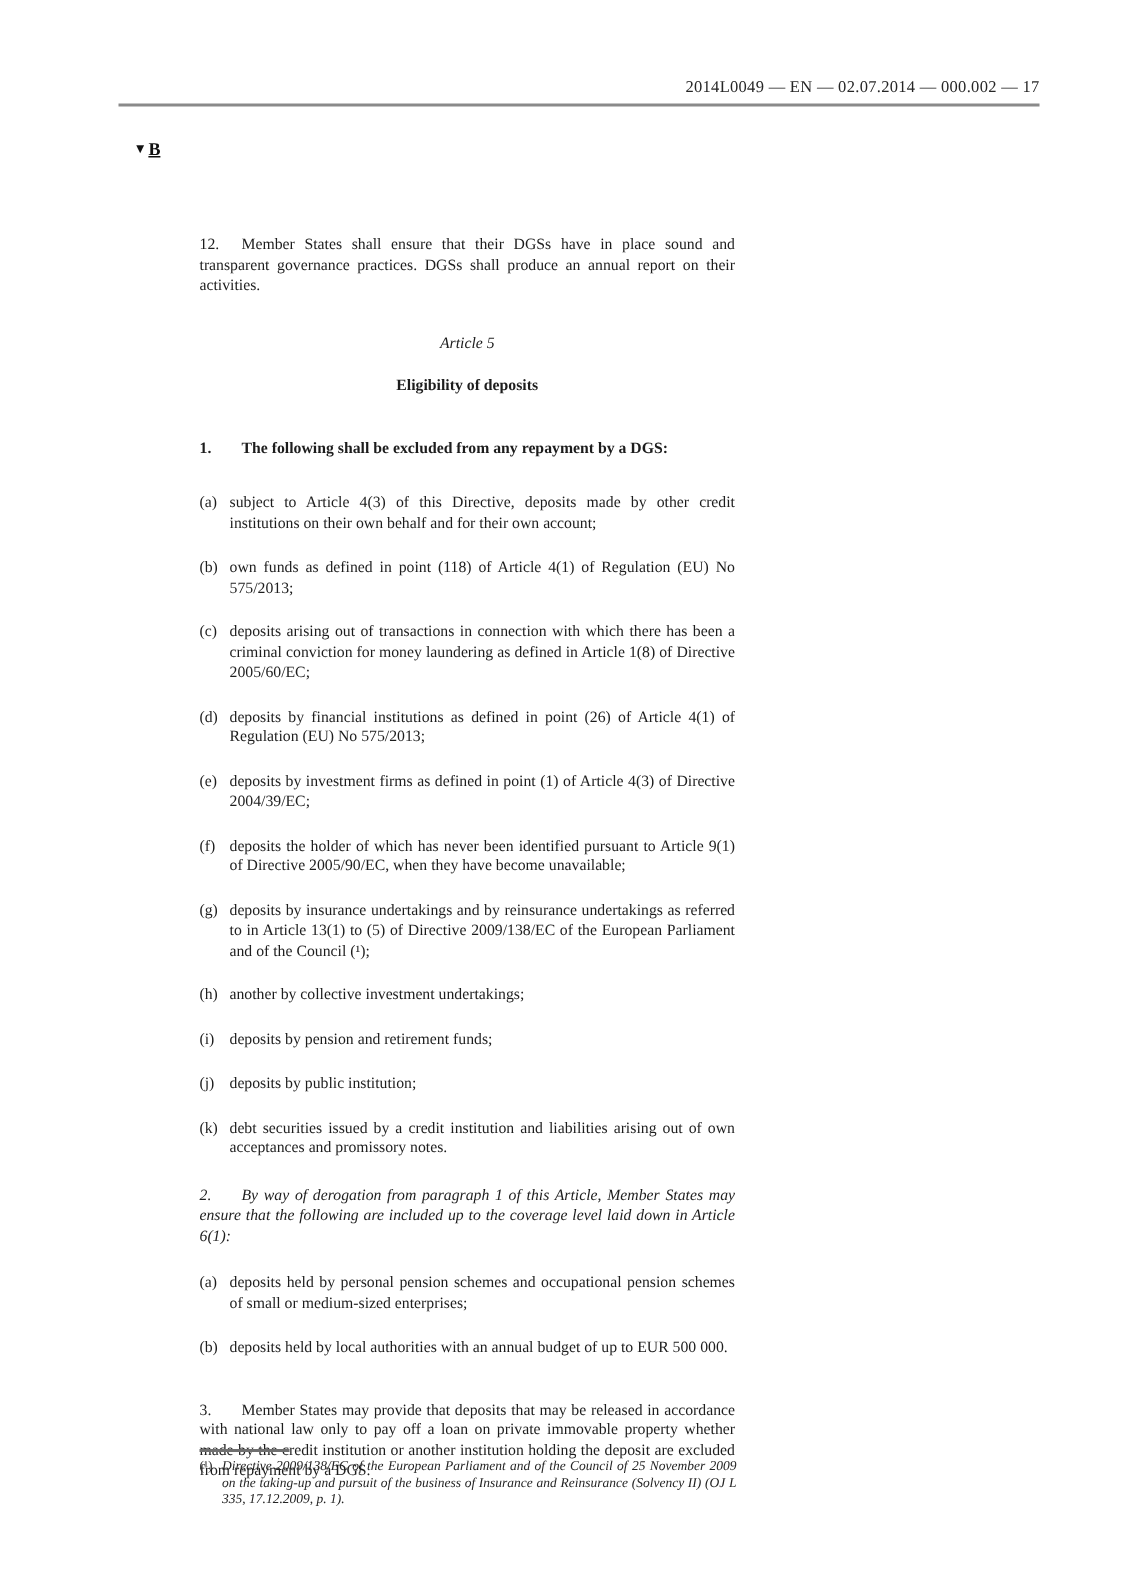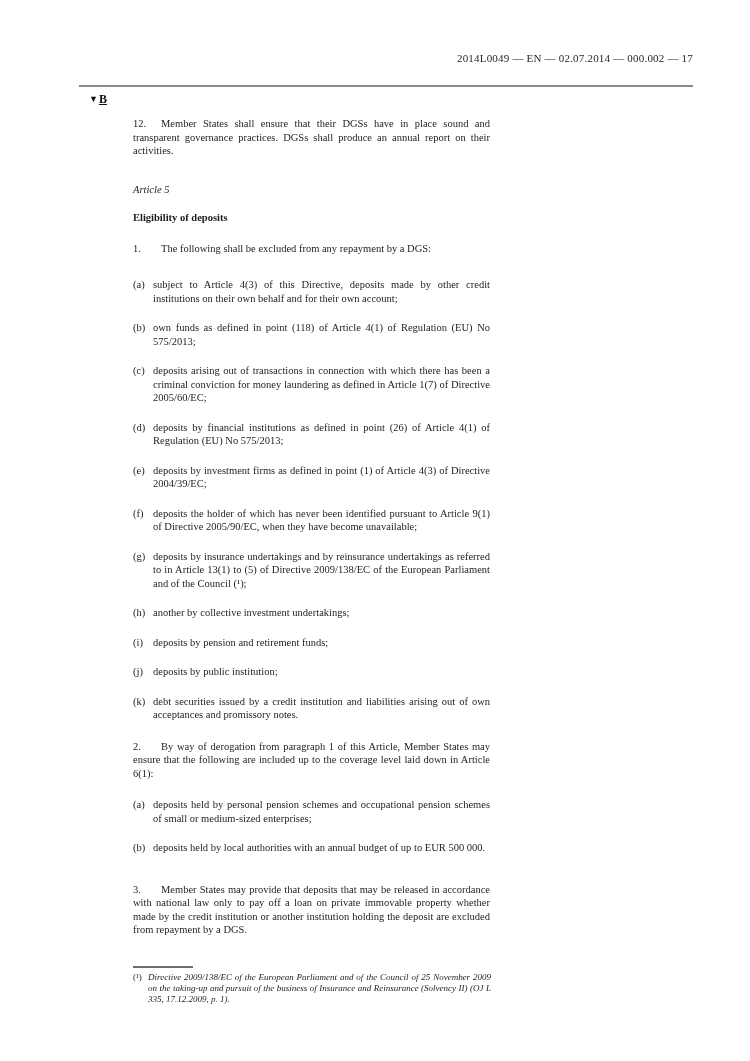--- a/index.html
+++ b/index.html
@@ -9,54 +9,54 @@
     font-family: "Liberation Serif", serif;
     color: #1d1d1d;
     -webkit-font-smoothing: antialiased;
   }
   .page { position: absolute; inset: 0; background: #ffffff; }
 
   
   .doc-header {
     position: absolute; left: 79px; right: 57px; top: 52px;
     border-bottom: 2px solid #8a8a8a;
-    padding-bottom: 20px;
+    padding-bottom: 4px;
   }
   .doc-header-ref {
     text-align: right;
     font-size: 11px; line-height: 13px;
     letter-spacing: 0.2px;
     color: #262626;
   }
 
   
   .change-marker { position: absolute; left: 89px; top: 92px; font-size: 12px; }
   .change-marker .tri { font-size: 9px; vertical-align: 1px; color: #111; letter-spacing: 1px; }
   .change-marker .mletter { font-weight: bold; text-decoration: underline; color: #111; }
 
   
   .body-col {
     position: absolute; left: 133px; top: 117px; width: 357px;
     font-size: 10.5px; line-height: 13.5px;
     text-align: justify; text-justify: inter-word;
   }
-  .para { text-align: justify; }
+  .para { text-align: justify; margin-top: 40px; }
   .pnum { display: inline-block; min-width: 16px; margin-right: 12px; }
 
-  .article-no { text-align: left; font-style: italic; margin-top: 25px; }
-  .article-title { text-align: left; font-weight: bold; margin-top: 15px; }
-  .p-after-title { margin-top: 17px; }
+  .article-no { text-align: center; font-style: italic; margin-top: 25px; }
+  .article-title { text-align: center; font-weight: bold; margin-top: 15px; }
+  .p-after-title { margin-top: 28px; font-weight: bold; }
 
   .list { margin-top: 23px; }
   .item { display: flex; }
   .item + .item { margin-top: 16px; }
   .item-label { flex: 0 0 20px; }
   .item-text { flex: 1; text-align: justify; }
 
-  .p-sec { margin-top: 18px; }
+  .p-sec { margin-top: 18px; font-style: italic; }
   .list-sec { margin-top: 18px; }
   .p-last { margin-top: 28px; }
 
   
   .footnote { position: absolute; left: 133px; top: 966px; width: 358px; }
   .fn-sep { width: 60px; height: 2px; background: #6f6f6f; margin-bottom: 4px; }
   .fn-item { display: flex; font-size: 9px; line-height: 11px; color: #242424; }
   .fn-label { flex: 0 0 15px; }
   .fn-text { flex: 1; text-align: justify; font-style: italic; }
 </style>
@@ -86,21 +86,21 @@
       <div class="item">
         <span class="item-label">(a)</span>
         <span class="item-text">subject to Article 4(3) of this Directive, deposits made by other credit institutions on their own behalf and for their own account;</span>
       </div>
       <div class="item">
         <span class="item-label">(b)</span>
         <span class="item-text">own funds as defined in point (118) of Article 4(1) of Regulation (EU) No 575/2013;</span>
       </div>
       <div class="item">
         <span class="item-label">(c)</span>
-        <span class="item-text">deposits arising out of transactions in connection with which there has been a criminal conviction for money laundering as defined in Article 1(7) of Directive 2005/60/EC;</span>
+        <span class="item-text">deposits arising out of transactions in connection with which there has been a criminal conviction for money laundering as defined in Article 1(8) of Directive 2005/60/EC;</span>
       </div>
       <div class="item">
         <span class="item-label">(d)</span>
         <span class="item-text">deposits by financial institutions as defined in point (26) of Article 4(1) of Regulation (EU) No 575/2013;</span>
       </div>
       <div class="item">
         <span class="item-label">(e)</span>
         <span class="item-text">deposits by investment firms as defined in point (1) of Article 4(3) of Directive 2004/39/EC;</span>
       </div>
       <div class="item">

